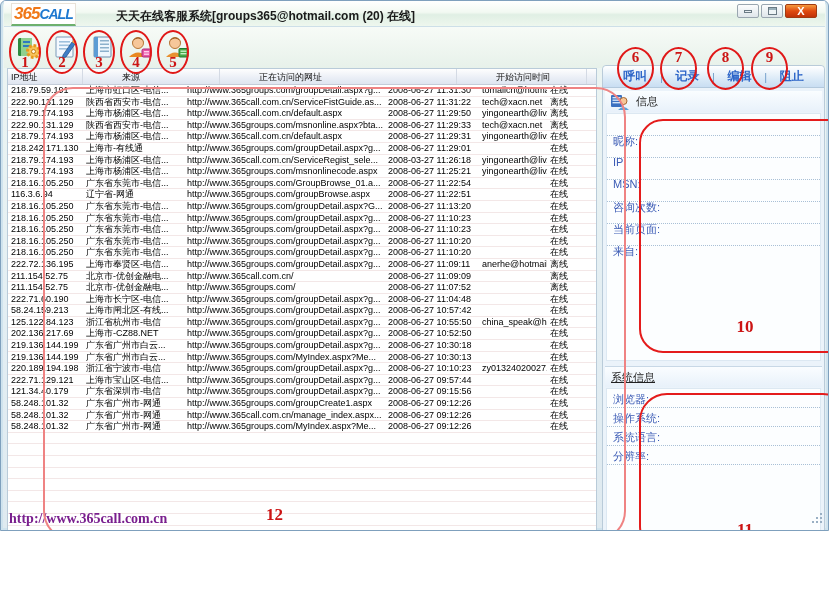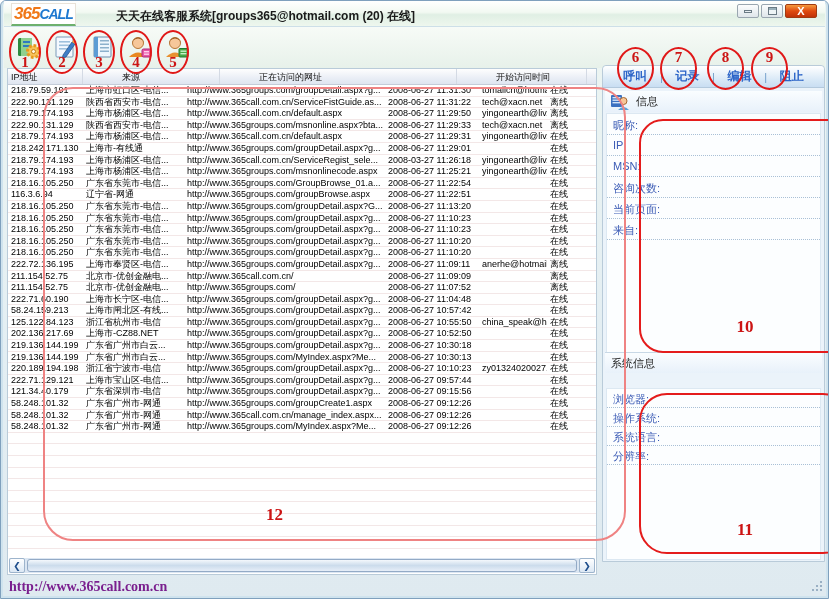--- a/index.html
+++ b/index.html
@@ -1,18 +1,18 @@
 <!DOCTYPE html>
 <html><head>
 <meta charset="utf-8">
 <style>
   * { margin:0; padding:0; box-sizing:border-box; }
   html,body { font-family:"Liberation Sans","DejaVu Sans",sans-serif; }
   #window {
-    position:relative; width:829px; height:599px; overflow:hidden;
+    position:relative; width:829px; height:531px; overflow:hidden;
     background:linear-gradient(180deg,#eef6f2 0%,#e3eef3 60%,#dfeaf0 100%);
     border:1px solid #7fa0bd; border-radius:6px 6px 0 0;
     box-shadow:inset 0 0 0 2px #cfe3ee;
   }
   
   .titlebar{position:absolute;left:3px;top:0;right:3px;height:26px;
     background:linear-gradient(180deg,#ffffff 0%,#f2f9f2 45%,#e0efe4 55%,#eef7ee 100%);
     border-bottom:1px solid #cddfe8;}
   .logo{position:absolute;left:7px;top:2px;font-weight:bold;font-style:italic;font-size:17px;letter-spacing:-1px;
     border-bottom:2px solid #f0a030;padding:0 2px 0 2px;background:#fff;border:1px solid #e8e2d8;border-bottom:2px solid #6db06d;}
@@ -57,26 +57,26 @@
   .rightpanel{position:absolute;left:601px;top:64px;width:223px;height:497px;
     background:#ebf3fa;border:1px solid #b9cbd9;border-radius:4px 4px 0 0;}
   .tabsbar{position:absolute;left:0;right:0;top:0;height:22px;
     background:linear-gradient(180deg,#ffffff,#d6e7f6 70%,#c9def2);border-bottom:1px solid #b3c9dd;
     border-radius:4px 4px 0 0;display:flex;align-items:center;justify-content:space-around;padding:0 14px;}
   .tab{font-size:12px;font-weight:bold;color:#2b64c8;cursor:pointer;}
   .tabsep{color:#6f9cc8;font-size:11px;}
   .panel-header{position:absolute;left:2px;right:2px;height:21px;display:flex;align-items:center;
     background:linear-gradient(180deg,#fafdff,#e8f1fa);font-size:11px;color:#222;}
   .info-header{top:25px;}
-  .sys-header{top:286px;border-top:1px solid #c8d8e6;}
+  .sys-header{top:300px;border-top:1px solid #c8d8e6;text-decoration:underline;}
   .panel-header .ph-label{margin-left:6px;}
   .fieldbox{position:absolute;left:3px;right:3px;background:#fcfeff;border:1px solid #dce8f2;}
   .info-box{top:47px;height:248px;}
   .sys-box{top:322px;height:172px;}
-  .field{font-size:11px;color:#3b5bb5;padding:4px 0 1px 6px;border-bottom:1px dotted #a9c0d6;
+  .field{font-size:11px;color:#3b5bb5;padding:20px 0 1px 6px;border-bottom:1px dotted #a9c0d6;
     height:21px;}
   .sys-box .field{height:19px;padding-top:3px;}
   
   .grip{position:absolute;right:5px;bottom:6px;width:12px;height:12px;cursor:nwse-resize;
     background:
      radial-gradient(circle at 10px 10px,#9ab0c4 1.2px,transparent 1.5px),
      radial-gradient(circle at 6px 10px,#9ab0c4 1.2px,transparent 1.5px),
      radial-gradient(circle at 10px 6px,#9ab0c4 1.2px,transparent 1.5px),
      radial-gradient(circle at 2px 10px,#9ab0c4 1.2px,transparent 1.5px),
      radial-gradient(circle at 6px 6px,#9ab0c4 1.2px,transparent 1.5px),

